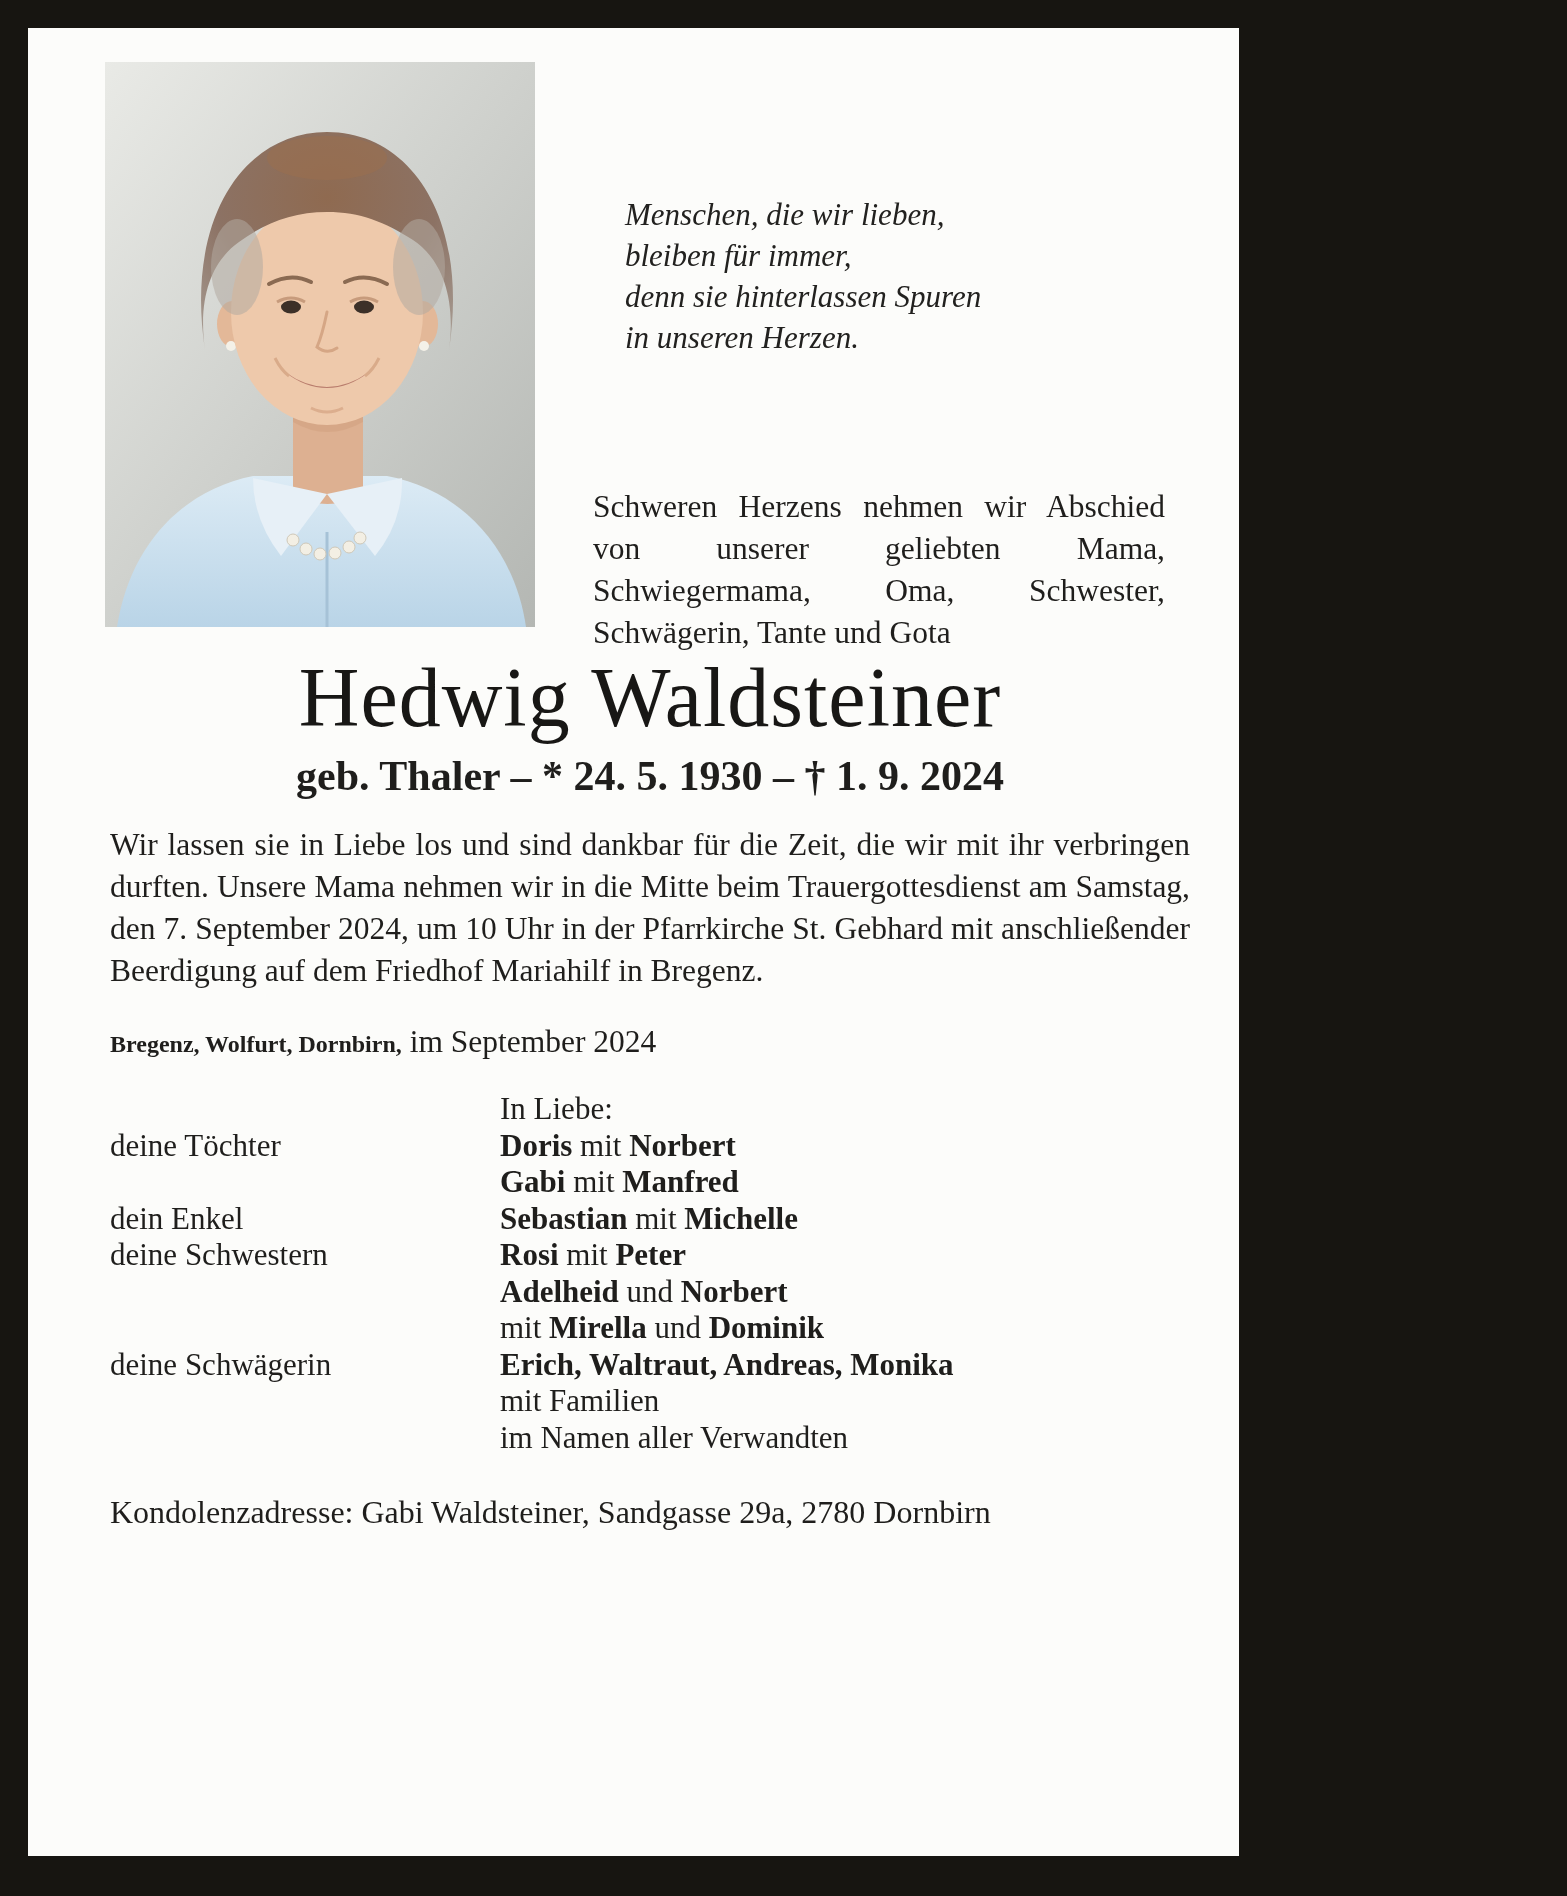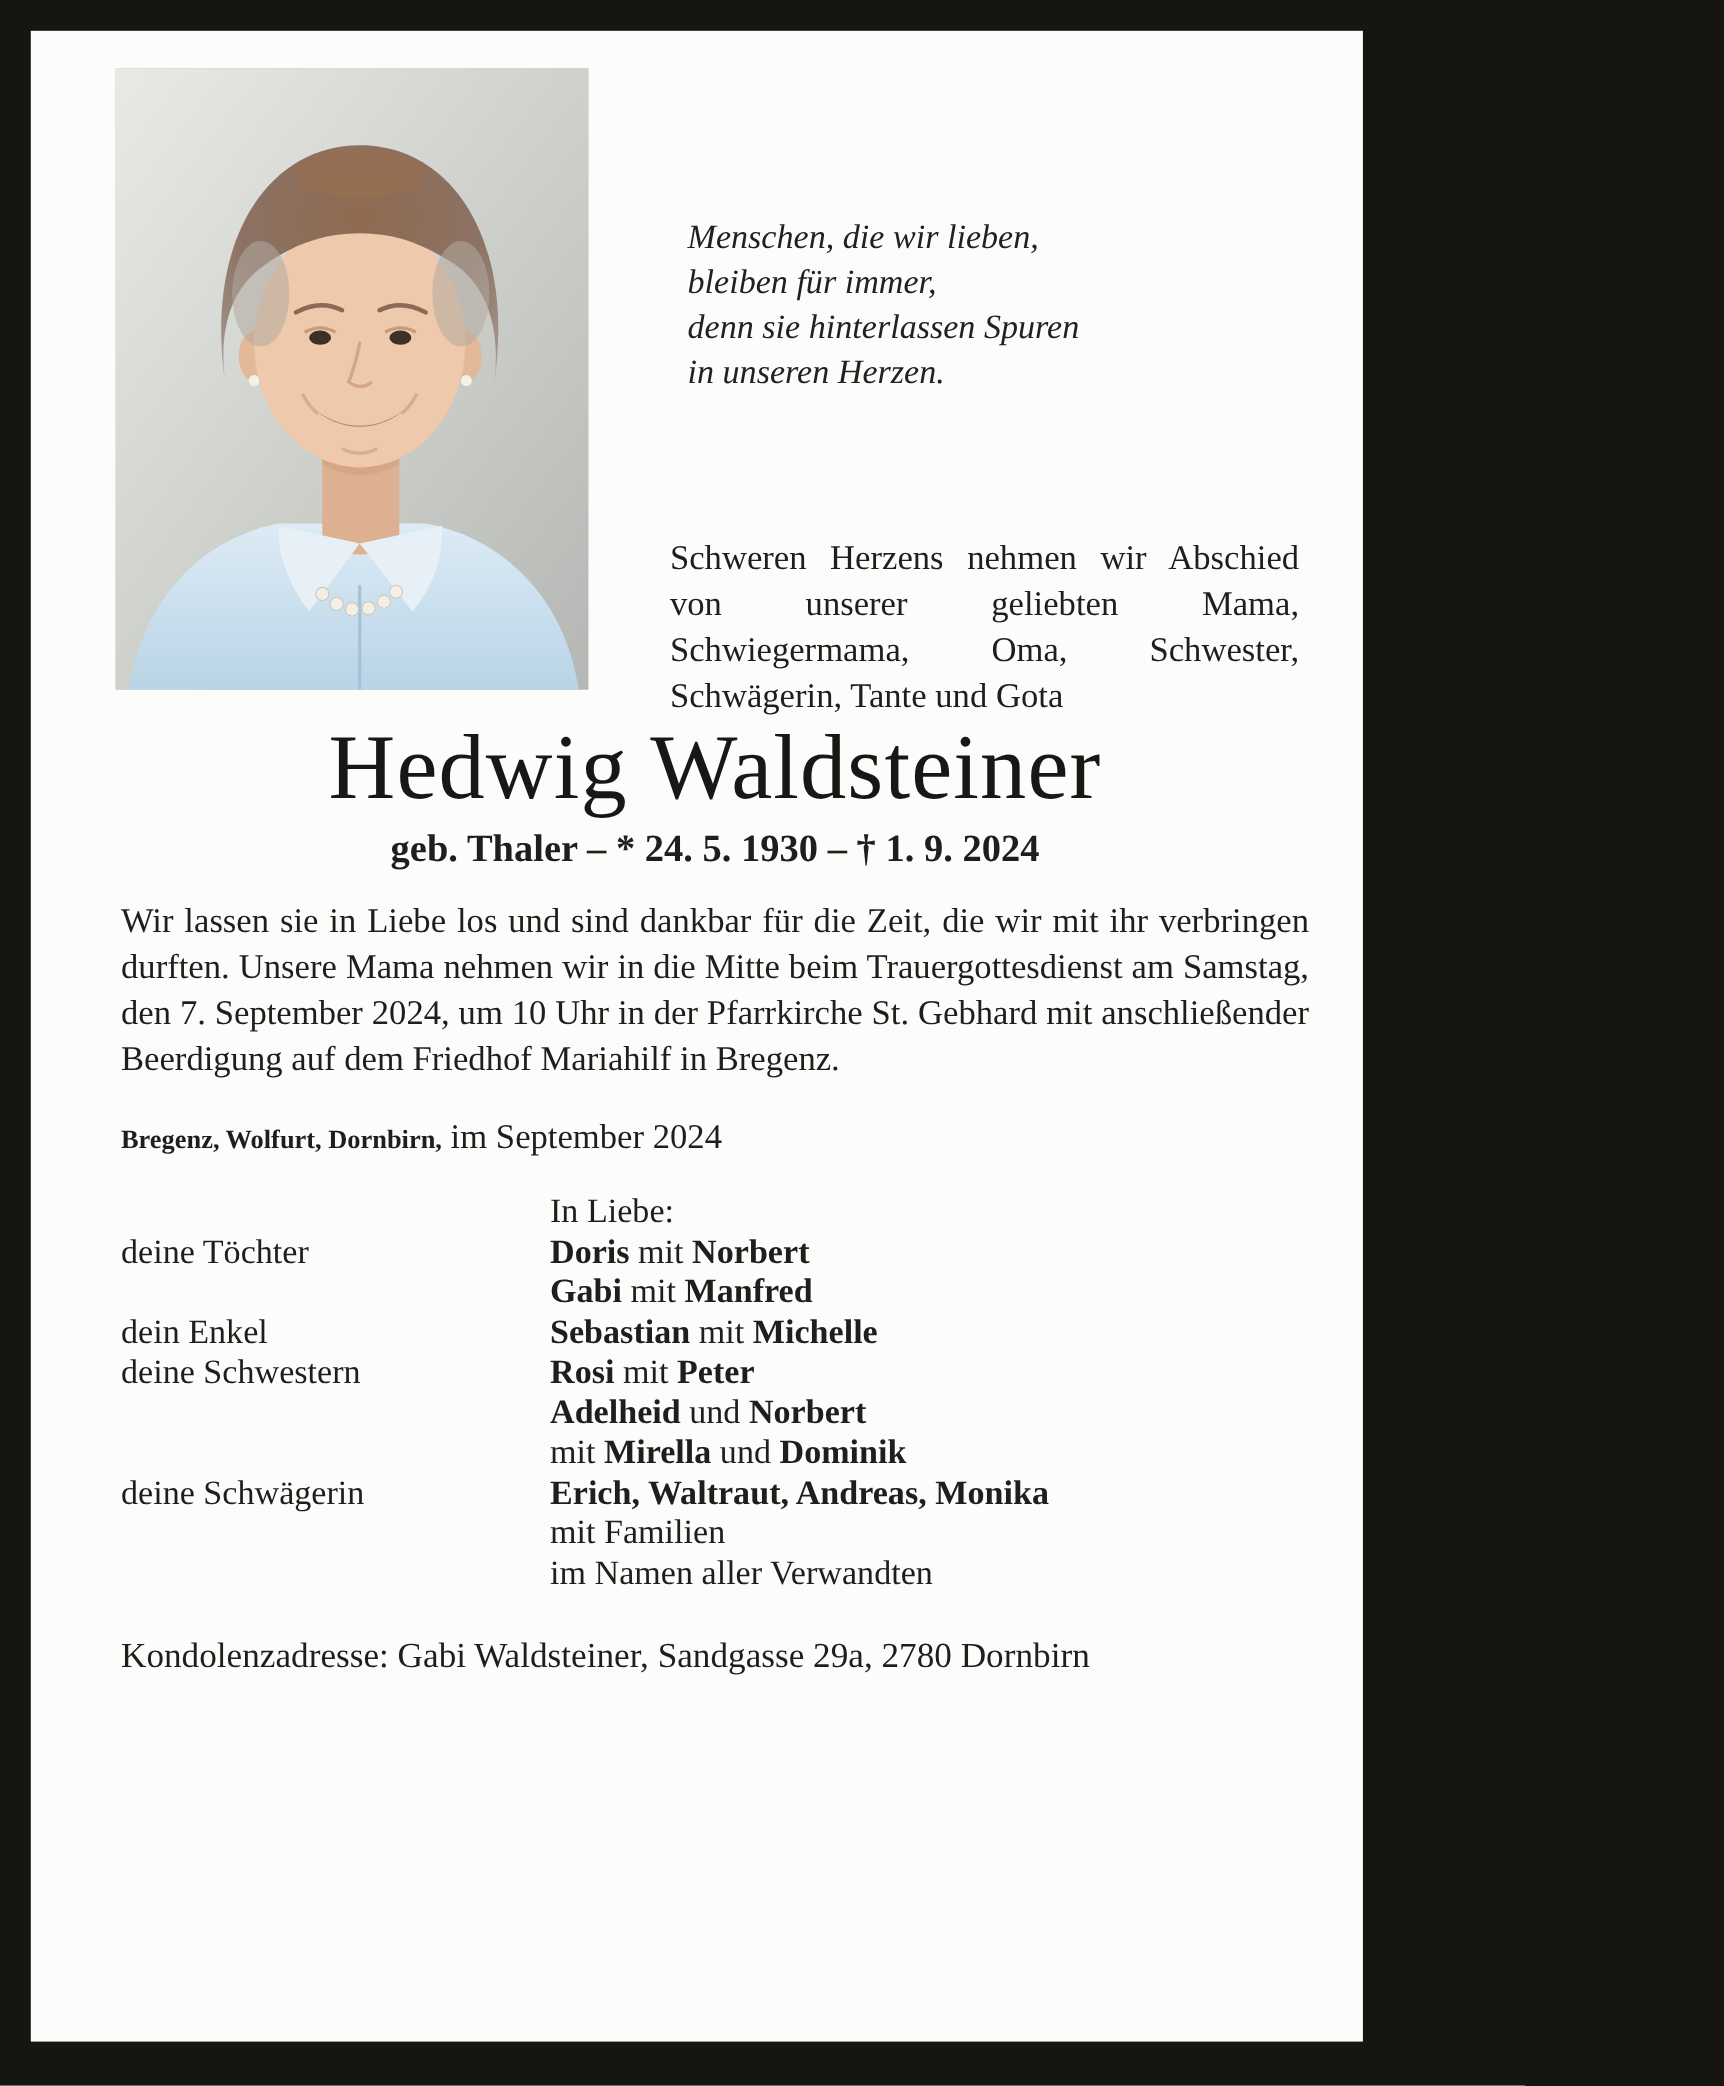--- a/index.html
+++ b/index.html
@@ -22,33 +22,33 @@
     width: 430px; height: 565px; overflow: hidden;
     background: #c9ccc8;
   }
   .photo svg { display: block; }
   .quote {
     position: absolute; left: 597px; top: 166px;
     font-style: italic; font-size: 31px; line-height: 41px;
     color: #22211f;
   }
   .intro {
-    position: absolute; left: 581px; top: 458px;
+    position: absolute; left: 565px; top: 458px;
     width: 572px; font-size: 31.5px; line-height: 42px;
     text-align: justify;
   }
   .main { margin-left: 82px; width: 1080px; }
   .title {
     margin: 26px 0 0 0; text-align: center;
     font-size: 84px; font-weight: 400; line-height: 1.05;
     color: #181715; letter-spacing: 1px;
   }
   .dates {
     margin-top: 10px; text-align: center;
-    font-size: 35px; font-weight: 700;
+    font-size: 42px; font-weight: 700;
   }
   .body-text {
     margin-top: 24px; font-size: 31.5px; line-height: 42px;
     text-align: justify;
   }
   .place-line { margin-top: 22px; font-size: 31.5px; }
   .place-line b { font-size: 24px; }
   .mourners {
     margin-top: 26px;
     display: grid; grid-template-columns: 368px 1fr; column-gap: 22px;

